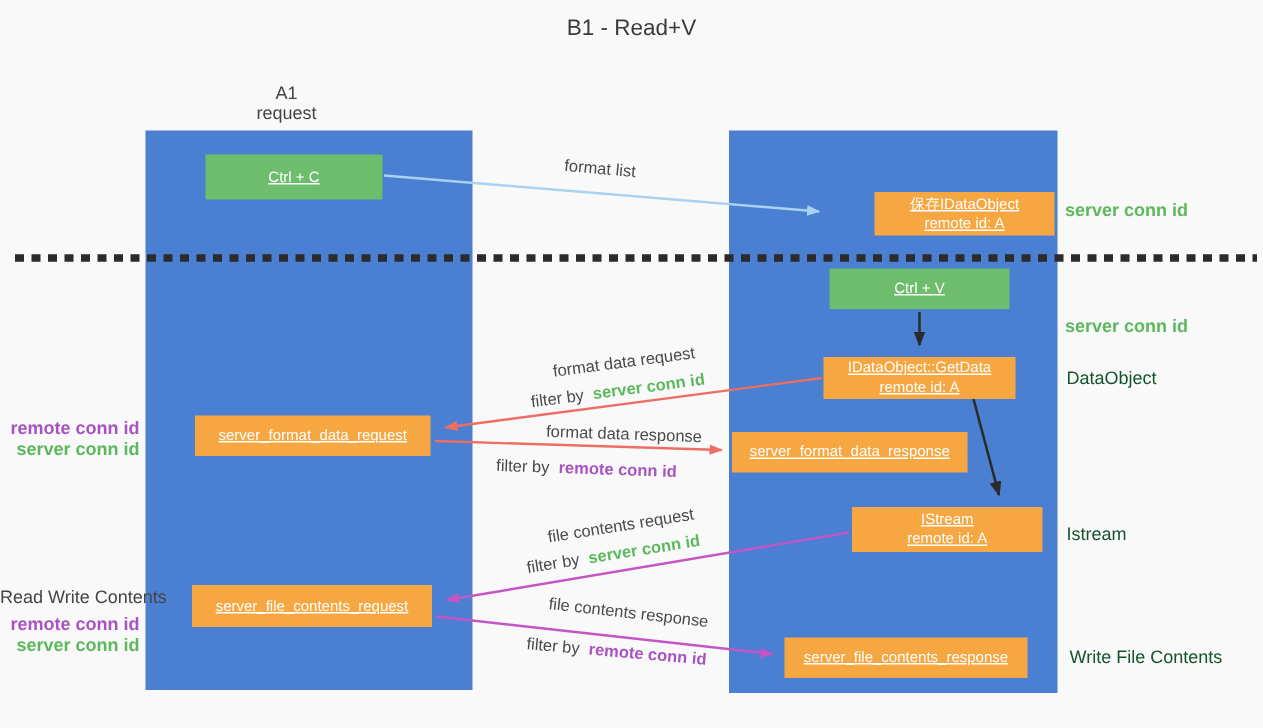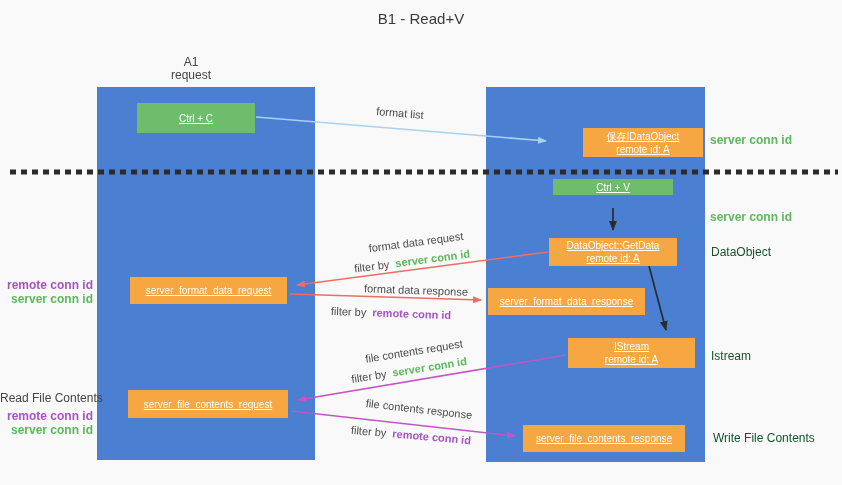--- a/index.html
+++ b/index.html
@@ -86,26 +86,26 @@
 
   <div class="box green" style="left:137px;top:103px;width:118px;height:30px;">
     <div>Ctrl + C</div>
   </div>
 
   <div class="box orange" style="left:555px;top:128px;width:120px;height:29px;margin-left:28px;">
     <div>保存IDataObject</div>
     <div>remote id: A</div>
   </div>
 
-  <div class="box green" style="left:553px;top:179px;width:120px;height:16px;justify-content:center;">
+  <div class="box green" style="left:553px;top:179px;width:120px;height:27px;justify-content:center;">
     <div>Ctrl + V</div>
   </div>
 
   <div class="box orange" style="left:549px;top:238px;width:128px;height:28px;">
-    <div>DataObject::GetData</div>
+    <div>IDataObject::GetData</div>
     <div>remote id: A</div>
   </div>
 
   <div class="box orange" style="left:488px;top:288px;width:157px;height:27px;">
     <div>server_format_data_response</div>
   </div>
 
   <div class="box orange" style="left:130px;top:277px;width:157px;height:27px;">
     <div>server_format_data_request</div>
   </div>
@@ -152,19 +152,19 @@
   <div class="rlabel green" style="left:710px;top:133px;">server conn id</div>
   <div class="rlabel green" style="left:710px;top:210px;">server conn id</div>
   <div class="rlabel" style="left:711px;top:245px;">DataObject</div>
   <div class="rlabel" style="left:711px;top:349px;">Istream</div>
   <div class="rlabel" style="left:713px;top:431px;">Write File Contents</div>
 
   <div class="lblock" style="top:278px;">
     <div class="key-purple">remote conn id</div>
     <div class="key-green">server conn id</div>
   </div>
-  <div class="llabel" style="top:391px;">Read File Contents</div>
+  <div class="llabel" style="top:391px;">Read Write Contents</div>
   <div class="lblock" style="top:409px;">
     <div class="key-purple">remote conn id</div>
     <div class="key-green">server conn id</div>
   </div>
 
 </div>
 
 </body></html>

